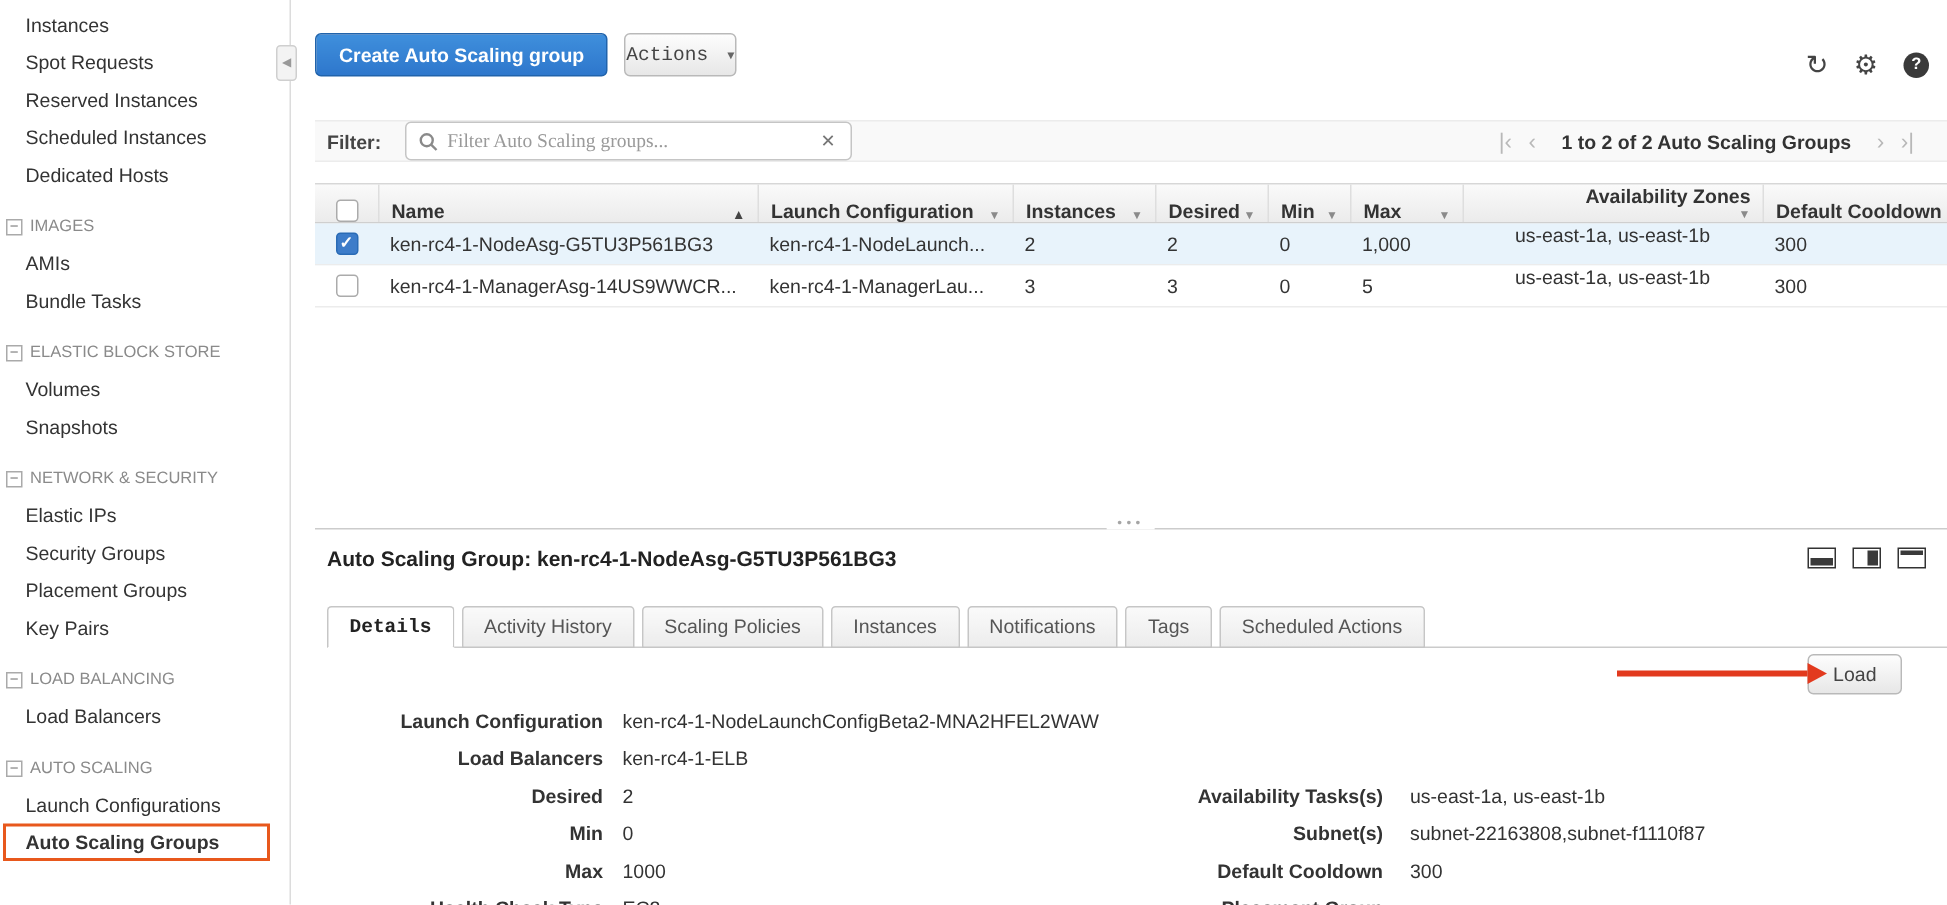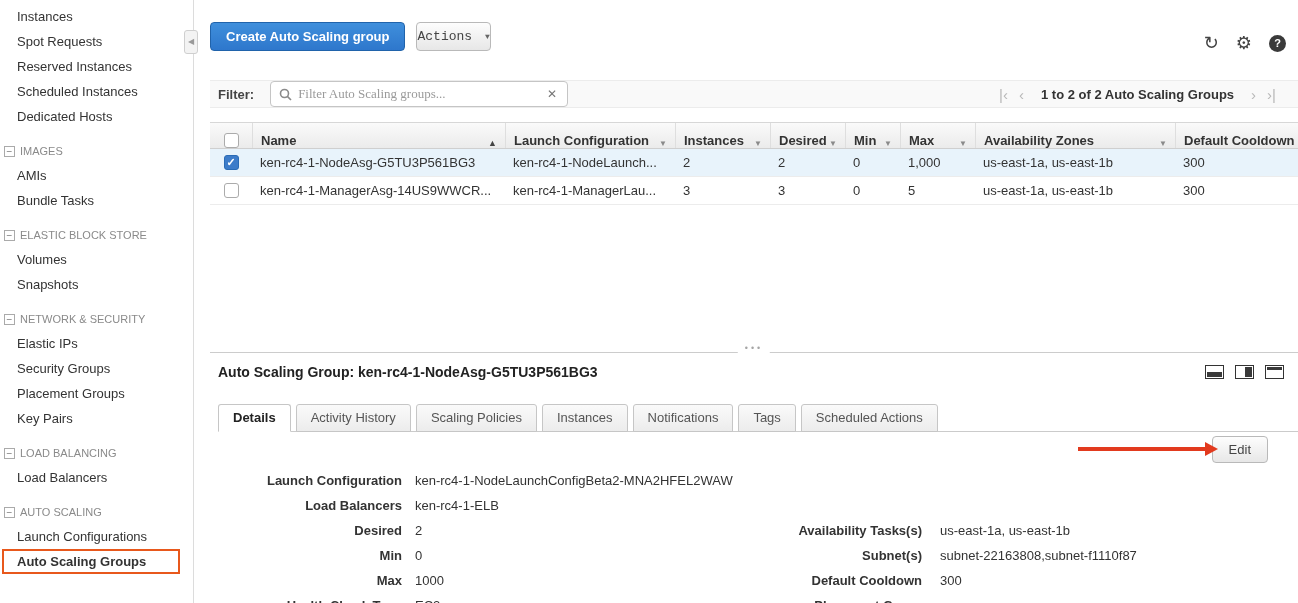--- a/index.html
+++ b/index.html
@@ -62,21 +62,21 @@
   .tr { display:flex; height:28px; border-bottom:1px solid #ececec; background:#fff; }
   .tr.selected { background:var(--selected-row-bg); }
   .td { display:flex; align-items:center; padding:0 8px; white-space:nowrap; overflow:hidden; }
   .col-check { width:42px; justify-content:center; }
   .col-name { width:253px; }
   .col-lc { width:170px; }
   .col-inst { width:95px; }
   .col-des { width:75px; }
   .col-min { width:55px; }
   .col-max { width:75px; }
-  .col-az { width:200px; }
+  .col-az { width:200px;flex-direction:column; }
   .col-cd { width:135px; }
   .checkbox { width:15px; height:15px; border:1px solid #ababab; border-radius:3px; background:#fff;
     display:inline-flex; align-items:center; justify-content:center; cursor:pointer; }
   .checkbox.checked { background:var(--checkbox-selected); border-color:#2a6bb5; }
   .checkbox.checked::after { content:"✓"; color:#fff; font-size:11px; font-weight:bold; line-height:11px; }
 
   
   .split-divider { position:absolute; top:352px; left:0; right:0; border-top:1px solid #cccccc; cursor:row-resize; }
   .drag-dots { position:absolute; top:-10px; left:50%; transform:translateX(-50%); background:#fff;
     padding:0 7px; color:#a5a5a5; font-size:9px; letter-spacing:3px; }
@@ -89,21 +89,21 @@
     display:inline-block; cursor:pointer; }
   .pane-icon i { position:absolute; background:#3a3a3a; display:block; }
   .pane-icon.bottom i { left:1px; right:1px; bottom:1px; height:5px; }
   .pane-icon.side i { top:1px; bottom:1px; right:1px; width:7px; }
   .pane-icon.full i { left:1px; right:1px; top:1px; height:3px; }
 
   .tabs { position:absolute; top:402px; left:8px; right:0; height:30px; border-bottom:1px solid #cbcbcb;
     display:flex; gap:5px; align-items:flex-end; }
   .tab { height:28px; line-height:26px; padding:0 14px; border:1px solid #c6c6c6; border-radius:3px 3px 0 0;
     background:linear-gradient(#fafafa,#ececec); color:#555; margin-bottom:-1px; cursor:pointer; white-space:nowrap; }
-  .tab.active { background:#fff; border-bottom:1px solid #fff; font-weight:bold; color:#222; }
+  .tab.active { background:#fff; border-bottom:1px solid #fff; font-weight:bold; color:#222;font-family:Liberation Mono, monospace; }
 
   .edit-btn { position:absolute; top:436px; right:30px; background:linear-gradient(#fdfdfd,#e7e7e7);
     border:1px solid #b9b9b9; color:#444; padding:5px 16px; border-radius:4px; font-size:13px;
     font-family:"Liberation Sans", sans-serif; cursor:pointer; }
   .annotation-arrow { position:absolute; top:442px; left:868px; width:140px; height:14px; }
   .annotation-arrow .arrow-line { position:absolute; left:0; top:5px; width:127px; height:4px;
     background:var(--annotation-arrow); }
   .annotation-arrow .arrow-head { position:absolute; right:0; top:0; width:0; height:0;
     border-left:13px solid var(--annotation-arrow); border-top:7px solid transparent; border-bottom:7px solid transparent; }
 
@@ -291,21 +291,21 @@
   <div class="tabs">
     <div class="tab active">Details</div>
     <div class="tab">Activity History</div>
     <div class="tab">Scaling Policies</div>
     <div class="tab">Instances</div>
     <div class="tab">Notifications</div>
     <div class="tab">Tags</div>
     <div class="tab">Scheduled Actions</div>
   </div>
 
-  <button class="edit-btn">Edit</button>
+  <button class="edit-btn">Load</button>
   <div class="annotation-arrow">
     <div class="arrow-line"></div>
     <div class="arrow-head"></div>
   </div>
 
   <div class="fields-left">
     <div class="field-row">
       <span class="field-label">Launch Configuration</span>
       <span class="field-value">ken-rc4-1-NodeLaunchConfigBeta2-MNA2HFEL2WAW</span>
     </div>

